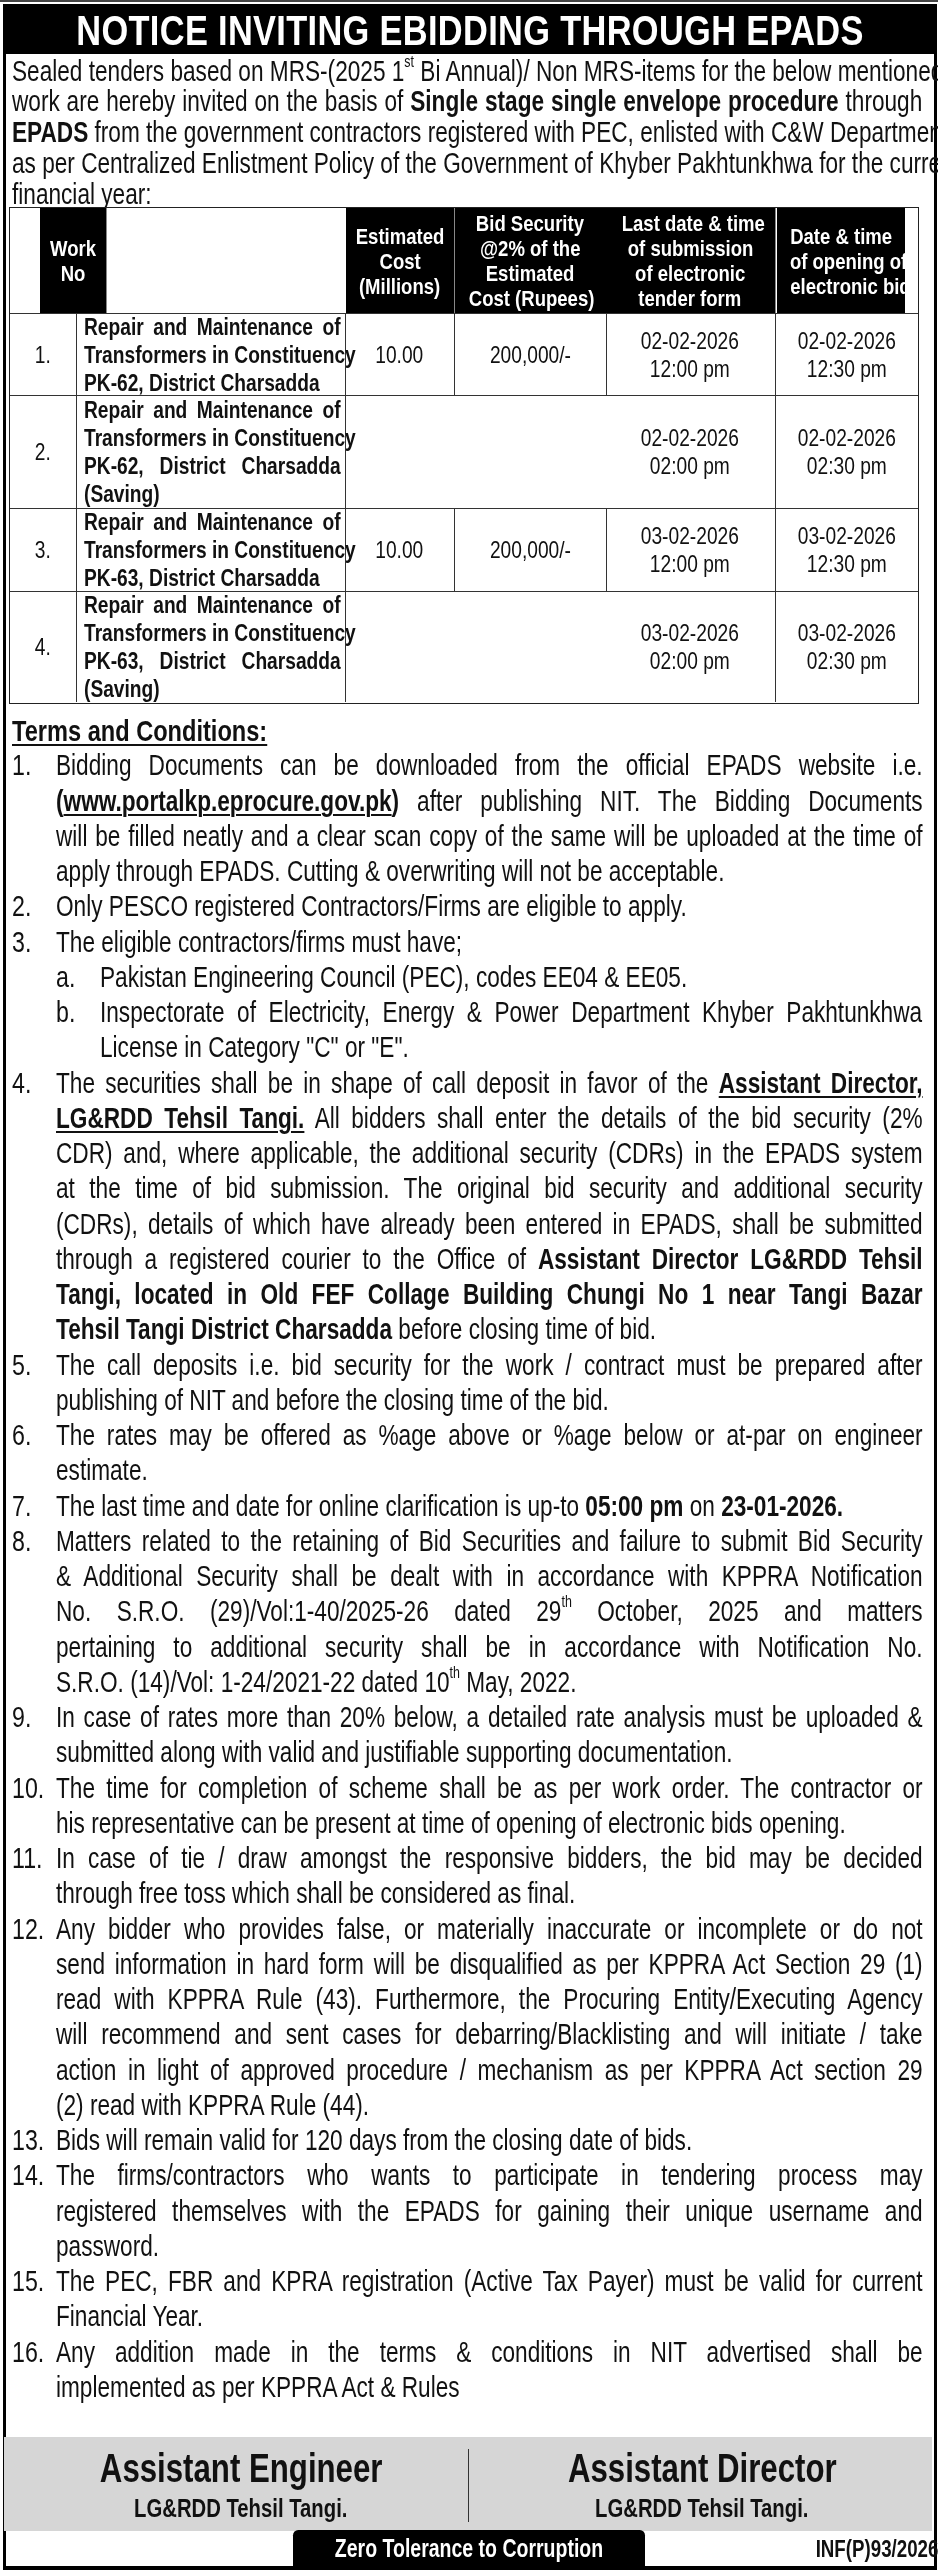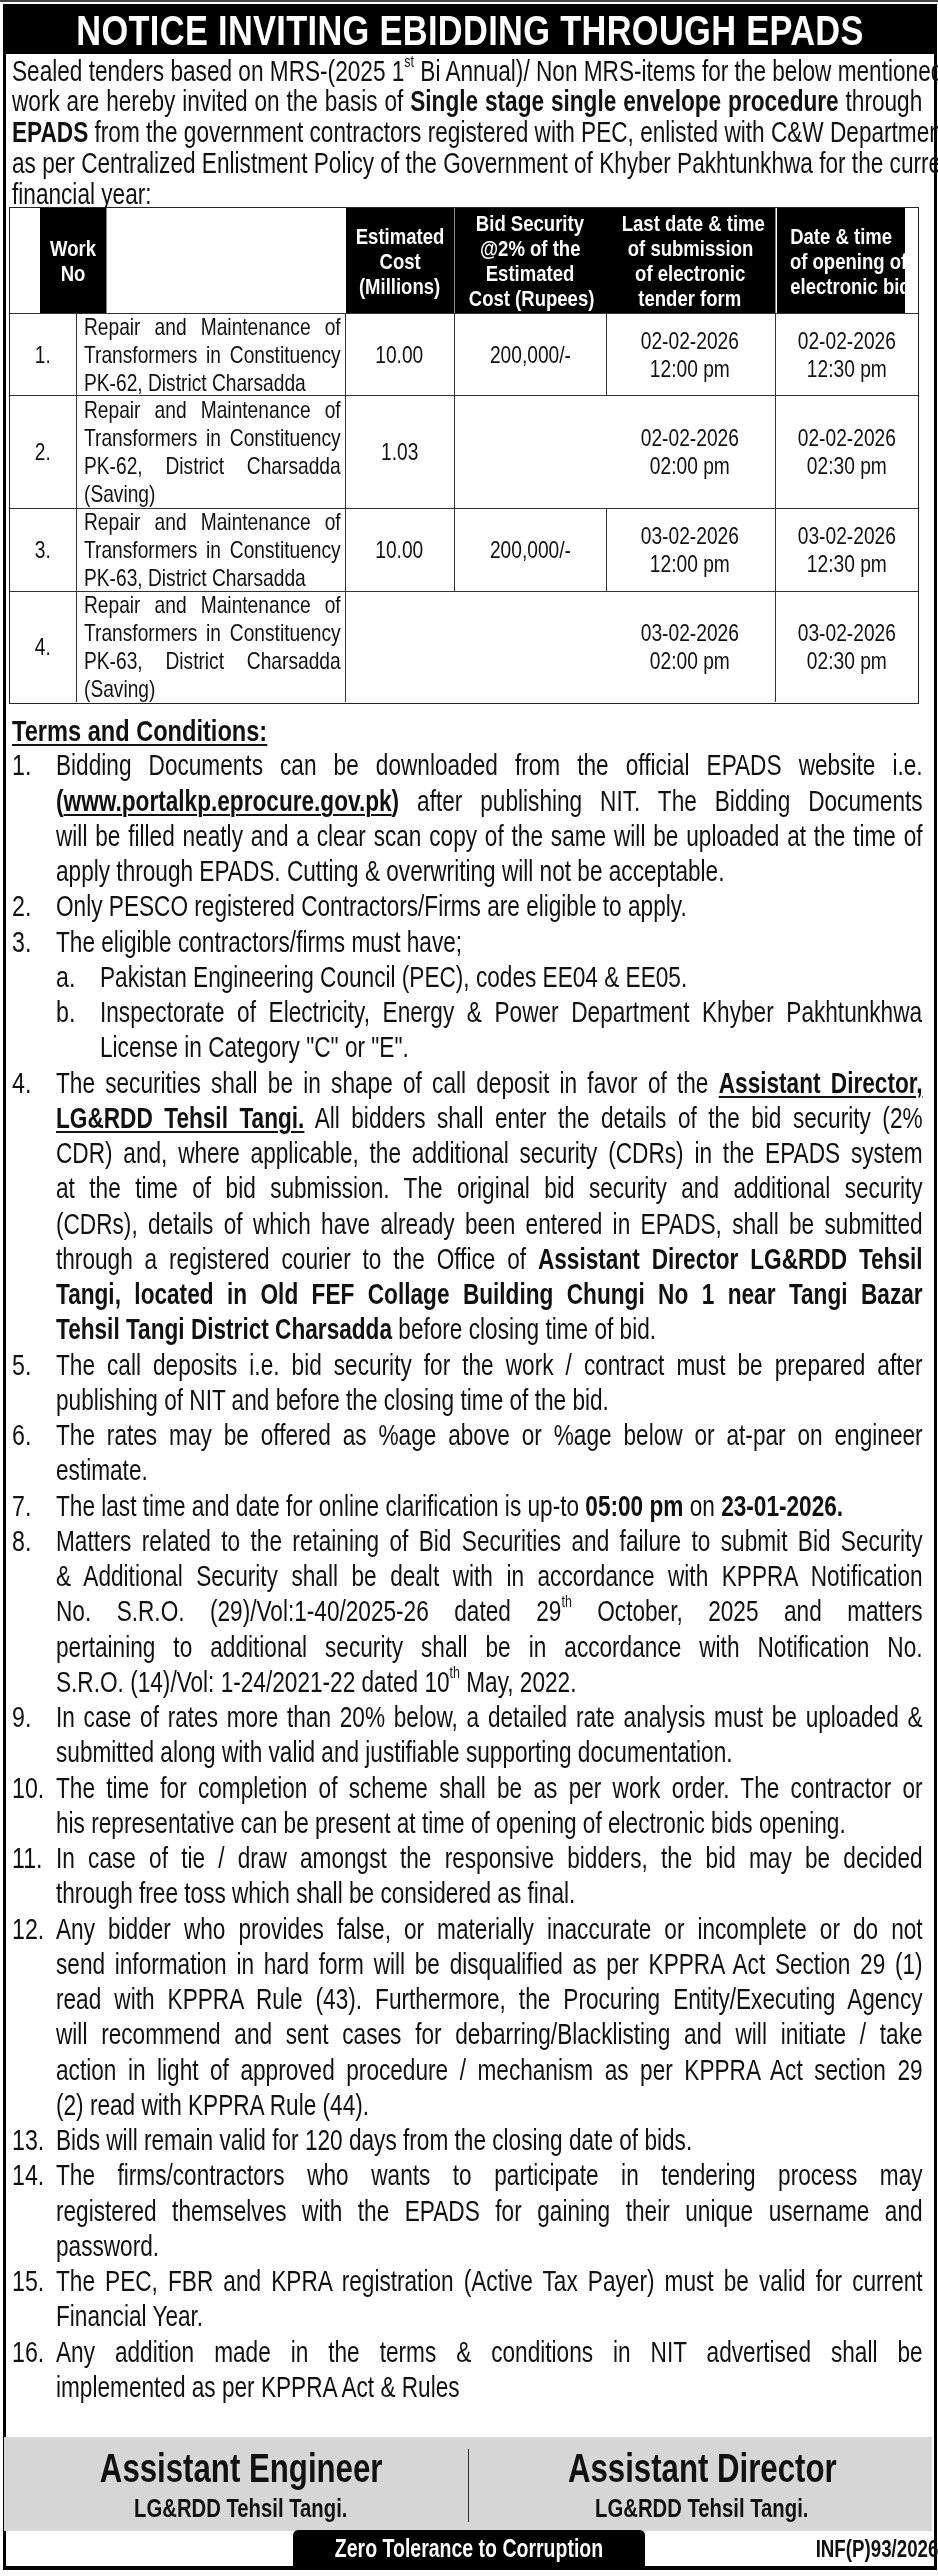--- a/index.html
+++ b/index.html
@@ -18,21 +18,21 @@
   .intro .ln { font-size: 29px; line-height: 31px; }
 
   
   .tbl { position: absolute; left: 8.7px; top: 207px; width: 910px; height: 497px; border: 1.7px solid #222; box-sizing: border-box; }
   .th { position: absolute; top: 0; height: 105px; background: #000; color: #fff; overflow: hidden; border-right: 1.7px solid #888; box-sizing: border-box; }
   .th .tx { position: absolute; left: 0; top: 50%; width: 100%; transform: translateY(-50%); text-align: center; font-weight: bold; font-size: 22.6px; line-height: 25px; }
   .th .tx span { display: inline-block; transform: scaleX(0.82); white-space: nowrap; }
   .row { position: absolute; left: 0; width: 100%; border-top: 1.7px solid #333; box-sizing: border-box; }
   .cell { position: absolute; top: 0; height: 100%; border-right: 1.3px solid #333; box-sizing: border-box; display: flex; align-items: center; justify-content: center; text-align: center; }
   .cell .v { font-size: 23.4px; line-height: 28px; display: inline-block; transform: scaleX(0.82); white-space: nowrap; }
-  .cell.name { justify-content: flex-start; align-items: center; }
+  .cell.name { justify-content: flex-start; align-items: center; font-weight: bold; }
   .cell.name .wn { position: relative; width: 257px; }
   .cell.name .wl { display: block; font-size: 23.4px; line-height: 28px; white-space: nowrap; width: 313px; transform: scaleX(0.82); transform-origin: left top; text-align: justify; text-align-last: justify; height: 28px; }
   .cell.name .wl.last { text-align-last: left; }
 
   
   .terms-h { position: absolute; left: 12px; top: 714px; font-weight: bold; font-size: 29.5px; line-height: 33px; white-space: nowrap; transform: scaleX(0.8); transform-origin: left top; text-decoration: underline; text-decoration-thickness: 1.7px; text-underline-offset: 2.6px; }
   .num { position: absolute; font-size: 29px; line-height: 35px; white-space: nowrap; transform: scaleX(0.8); transform-origin: left top; }
   .terms .ln { font-size: 29px; line-height: 35px; }
 
   
@@ -111,23 +111,20 @@
       <div class="cell" style="left: 0px; width: 67px;">
         <div class="v"><span>2.</span></div>
       </div>
       <div class="cell name" style="left: 67px; width: 269px;">
         <div class="wn" style="margin-left: 7.8px;">
           <span class="wl">Repair and Maintenance of</span>
           <span class="wl">Transformers in Constituency</span>
           <span class="wl">PK-62, District Charsadda</span>
           <span class="wl last">(Saving)</span>
         </div>
-      </div>
-      <div class="cell" style="left: 336px; width: 109px;">
-        <div class="v"><span>1.03</span></div>
       </div>
       <div class="cell" style="left: 596px; width: 170px;">
         <div class="v"><span>02-02-2026</span><br><span>02:00 pm</span></div>
       </div>
       <div class="cell" style="left: 767px; width: 140px; border-right: none;">
         <div class="v"><span>02-02-2026</span><br><span>02:30 pm</span></div>
       </div>
     </div>
     <div class="row" style="top: 300px; height: 83px;">
       <div class="cell" style="left: 0px; width: 67px;">

